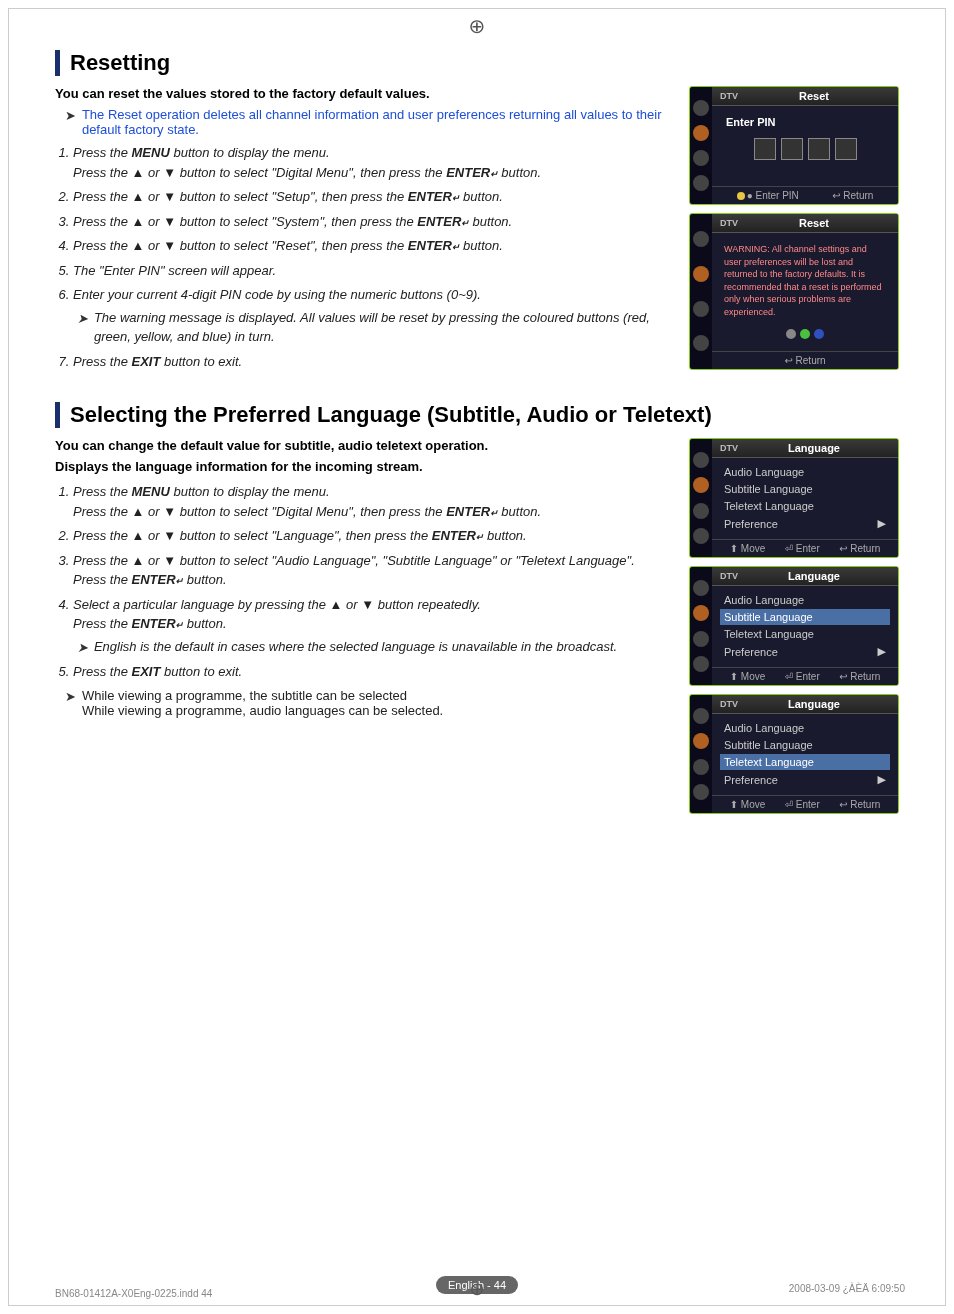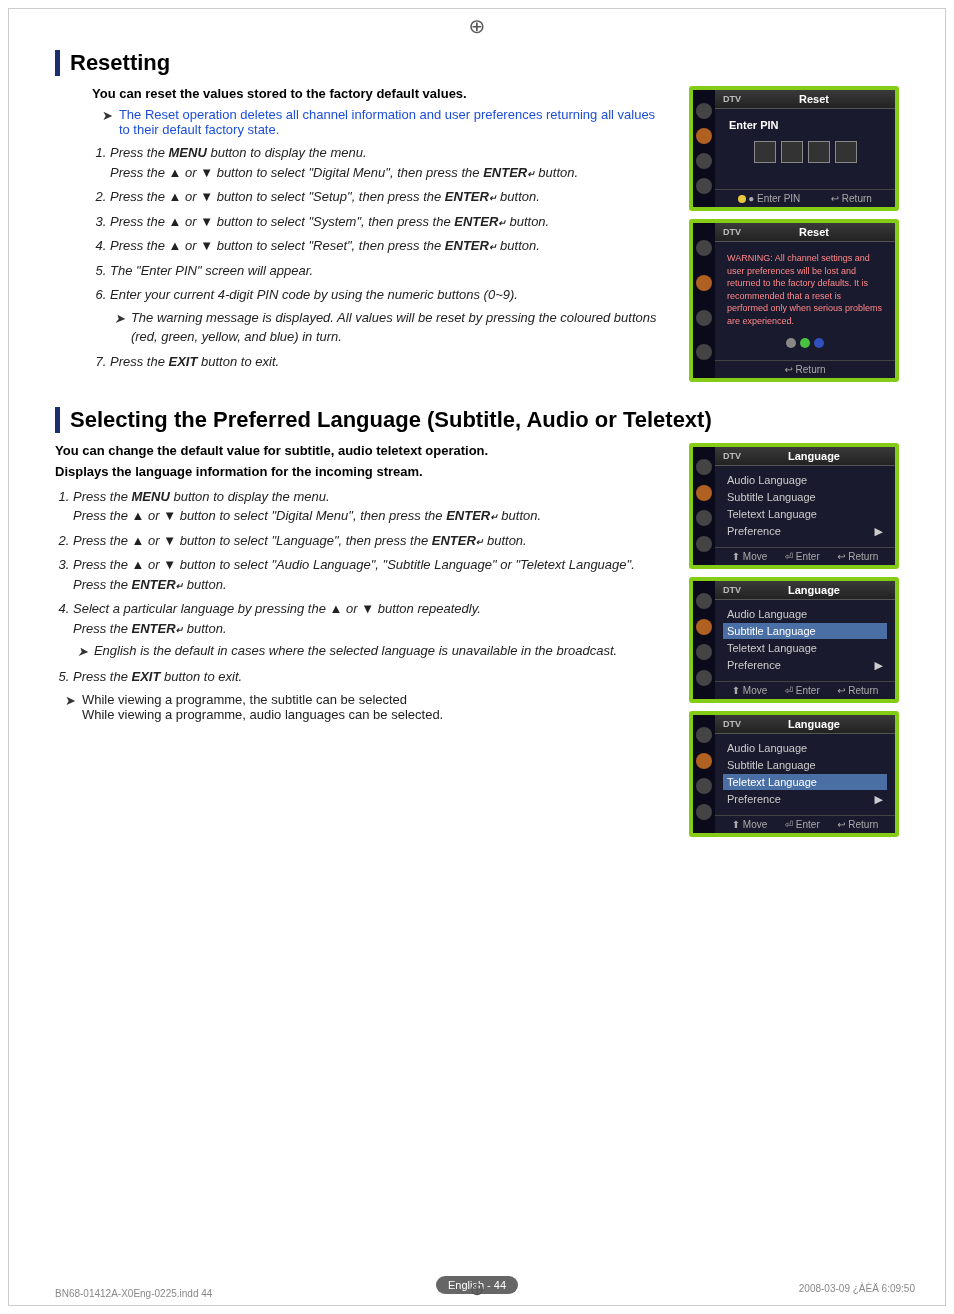--- a/index.html
+++ b/index.html
@@ -41,21 +41,20 @@
       font-size: 13px;
       font-weight: bold;
       color: #000;
       margin-bottom: 6px;
     }
 
     .section-layout {
       display: flex;
       gap: 20px;
       align-items: flex-start;
-      margin-left: 37px;
     }
 
     .section-text {
       flex: 1;
     }
 
     .section-images {
       display: flex;
       flex-direction: column;
       gap: 8px;
@@ -244,39 +243,39 @@
       color: #888;
       position: absolute;
       left: 55px;
       bottom: 15px;
     }
 
     .footer-date {
       font-size: 10px;
       color: #888;
       position: absolute;
-      right: 39px;
+      right: 49px;
       bottom: 20px;
     }
 
     
     .compass-bottom {
       position: absolute;
       bottom: 14px;
       left: 50%;
       transform: translateX(-50%);
       font-size: 18px;
       color: #555;
     }
 
     
     .tv-container {
       display: flex;
       width: 210px;
-      border: 4px solid #84cc16;
+      border: 1px solid #84cc16;
       background: #f0abfc;
       border-radius: 3px;
       overflow: hidden;
     }
 
     .tv-left-bar {
       width: 22px;
       background: #0a0a1a;
       display: flex;
       flex-direction: column;

